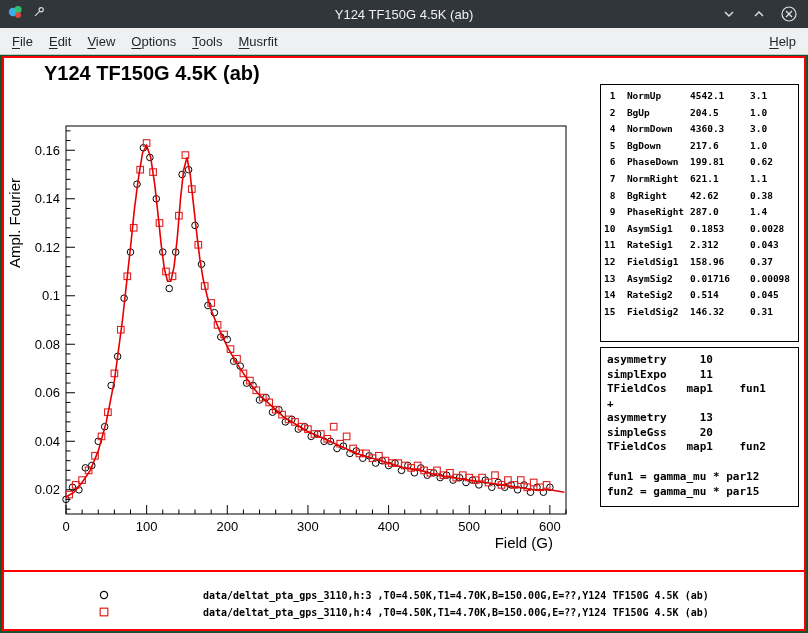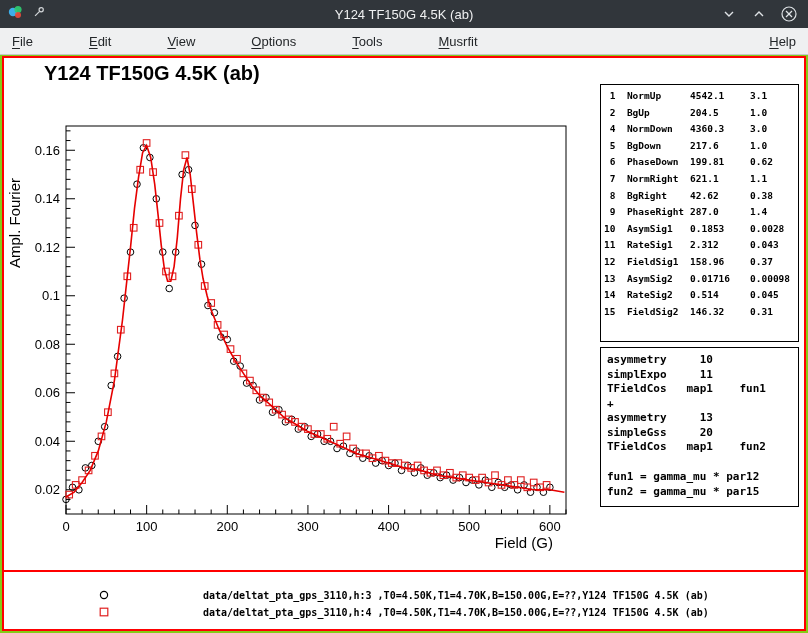--- a/index.html
+++ b/index.html
@@ -1,16 +1,16 @@
 <!DOCTYPE html>
 <html><head>
 <meta charset="utf-8">
 <style>
   html,body{margin:0;padding:0;background:#888;}
-  .window{position:relative;width:808px;height:633px;background:#84cc16;
+  .window{position:relative;width:808px;height:633px;background:#14532d;
     font-family:"Liberation Sans",sans-serif;overflow:hidden;outline:1px solid #14161a;}
   
   .titlebar{position:absolute;left:0;top:0;right:0;height:28px;background:#31363b;
     display:flex;align-items:center;}
   .titlebar-title{position:absolute;left:0;right:0;text-align:center;font-size:13px;color:#eff0f1;}
   .tb-left{display:flex;align-items:center;gap:8px;margin-left:8px;z-index:2;}
   .tb-right{position:absolute;right:10px;display:flex;align-items:center;gap:12px;z-index:2;}
   .tb-btn{width:18px;height:18px;display:flex;align-items:center;justify-content:center;cursor:pointer;}
   
   .menubar{position:absolute;top:28px;left:0;right:0;height:27px;background:#eff0f1;
@@ -89,21 +89,21 @@
         <svg width="18" height="18" viewBox="0 0 18 18">
           <circle cx="9" cy="9" r="7" fill="none" stroke="#dfe3e6" stroke-width="1.2"></circle>
           <line x1="6" y1="6" x2="12" y2="12" stroke="#dfe3e6" stroke-width="1.3"></line>
           <line x1="12" y1="6" x2="6" y2="12" stroke="#dfe3e6" stroke-width="1.3"></line>
         </svg>
       </span>
     </div>
   </div>
 
   <div class="menubar">
-    <div id="menu-left" style="display:flex;gap:40px;">
+    <div id="menu-left" style="display:flex;">
         <div class="menu-item"><u>F</u>ile</div>
         <div class="menu-item"><u>E</u>dit</div>
         <div class="menu-item"><u>V</u>iew</div>
         <div class="menu-item"><u>O</u>ptions</div>
         <div class="menu-item"><u>T</u>ools</div>
         <div class="menu-item"><u>M</u>usrfit</div>
       </div>
     <div class="menu-spacer"></div>
     <div id="menu-right" style="display:flex;">
         <div class="menu-item"><u>H</u>elp</div>

